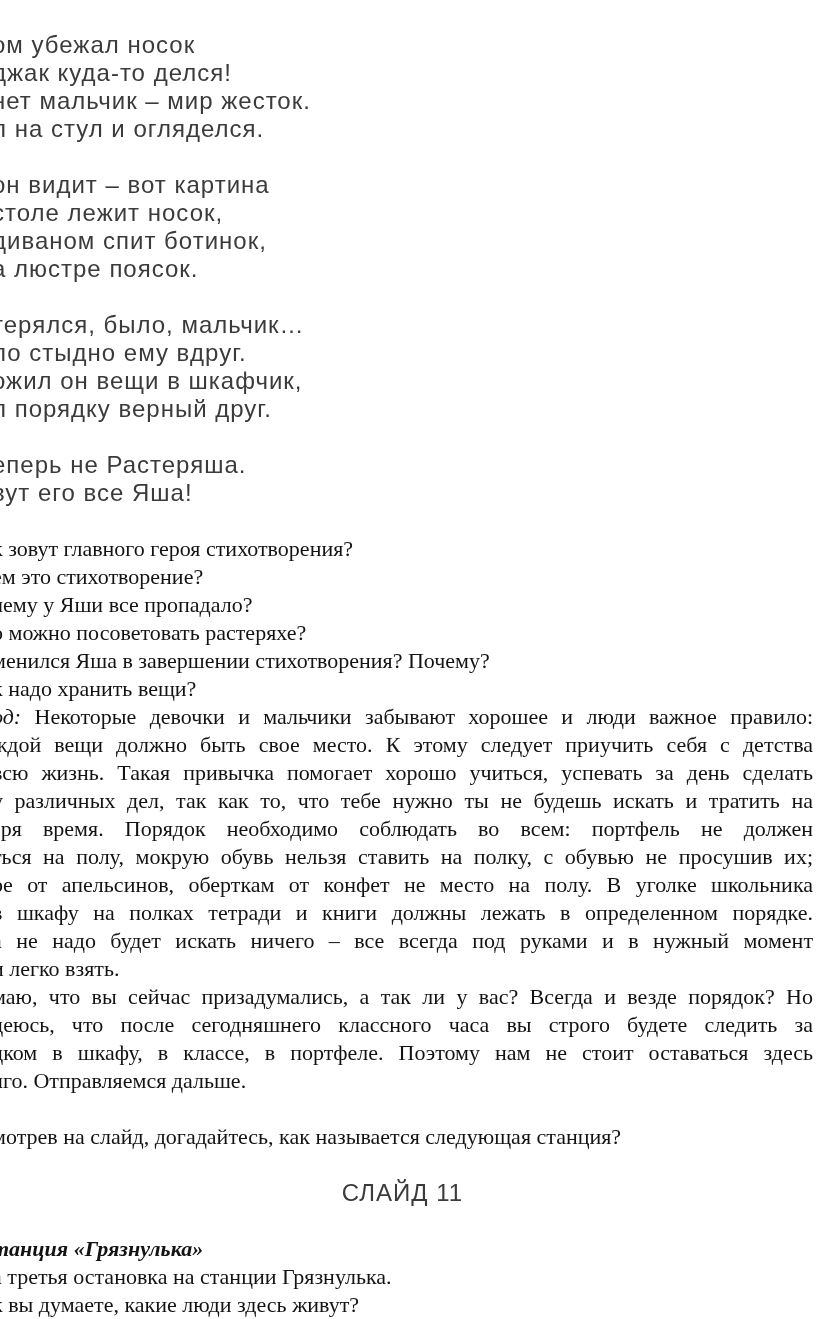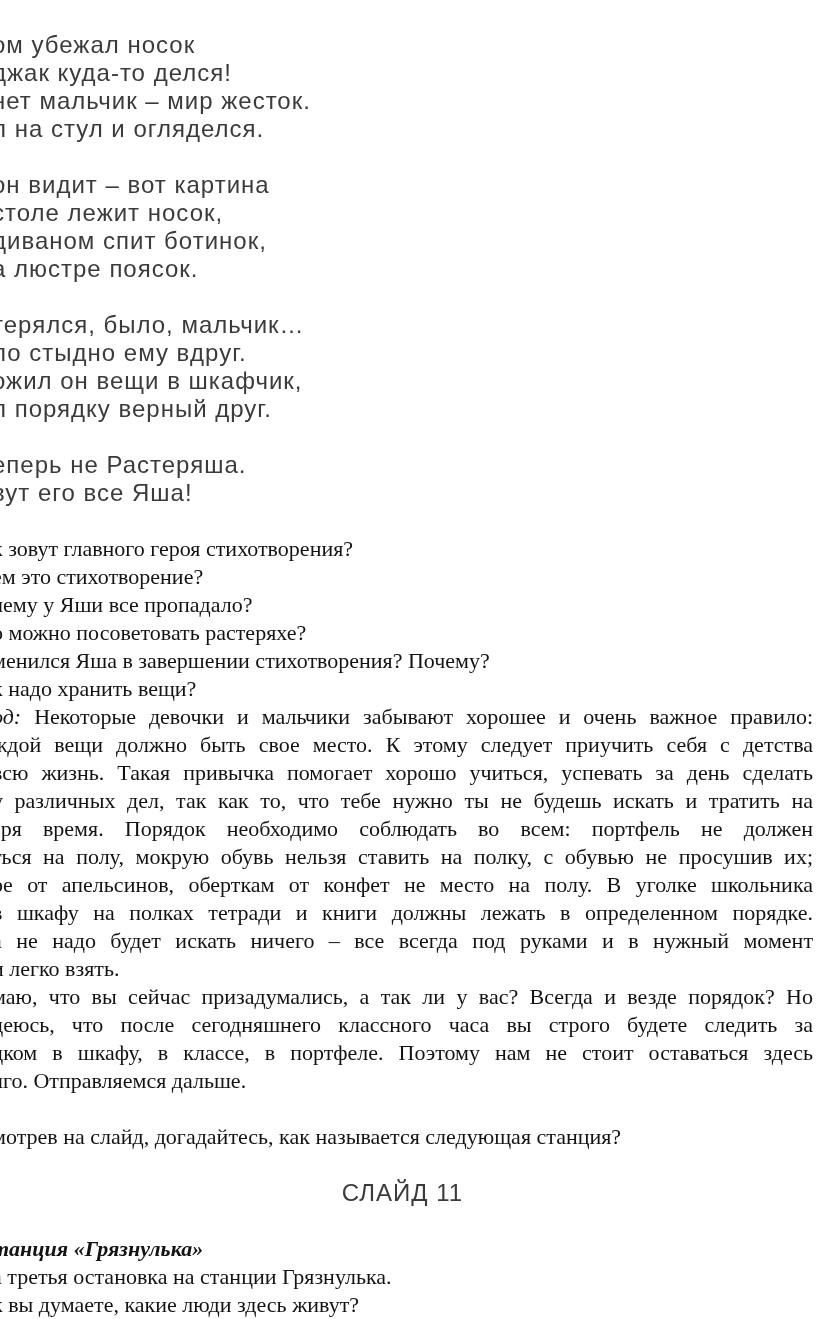--- a/index.html
+++ b/index.html
@@ -77,21 +77,21 @@
     <div class="row s">вут его все Яша!</div>
     <div class="row"></div>
 
     <div class="row t">к зовут главного героя стихотворения?</div>
     <div class="row t">ем это стихотворение?</div>
     <div class="row t">чему у Яши все пропадало?</div>
     <div class="row t">о можно посоветовать растеряхе?</div>
     <div class="row t">менился Яша в завершении стихотворения? Почему?</div>
     <div class="row t">к надо хранить вещи?</div>
 
-    <div class="row t j"><span class="it">од:</span><span> Некоторые девочки и мальчики забывают хорошее и очень важное правило:</span></div>
+    <div class="row t j"><span class="it">од:</span><span> Некоторые девочки и мальчики забывают хорошее и люди важное правило:</span></div>
     <div class="row t j">ждой вещи должно быть свое место. К этому следует приучить себя с детства</div>
     <div class="row t j">всю жизнь. Такая привычка помогает хорошо учиться, успевать за день сделать</div>
     <div class="row t j">у различных дел, так как то, что тебе нужно ты не будешь искать и тратить на</div>
     <div class="row t j">зря время. Порядок необходимо соблюдать во всем: портфель не должен</div>
     <div class="row t j">ться на полу, мокрую обувь нельзя ставить на полку, с обувью не просушив их;</div>
     <div class="row t j">ре от апельсинов, оберткам от конфет не место на полу. В уголке школьника</div>
     <div class="row t j">в шкафу на полках тетради и книги должны лежать в определенном порядке.</div>
     <div class="row t j">а не надо будет искать ничего – все всегда под руками и в нужный момент</div>
     <div class="row t">и легко взять.</div>
 

